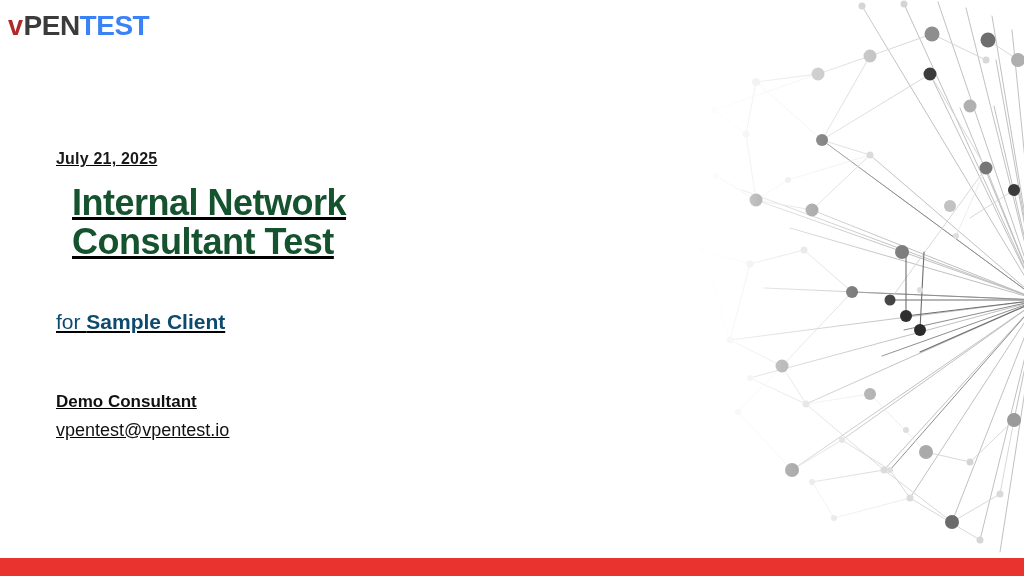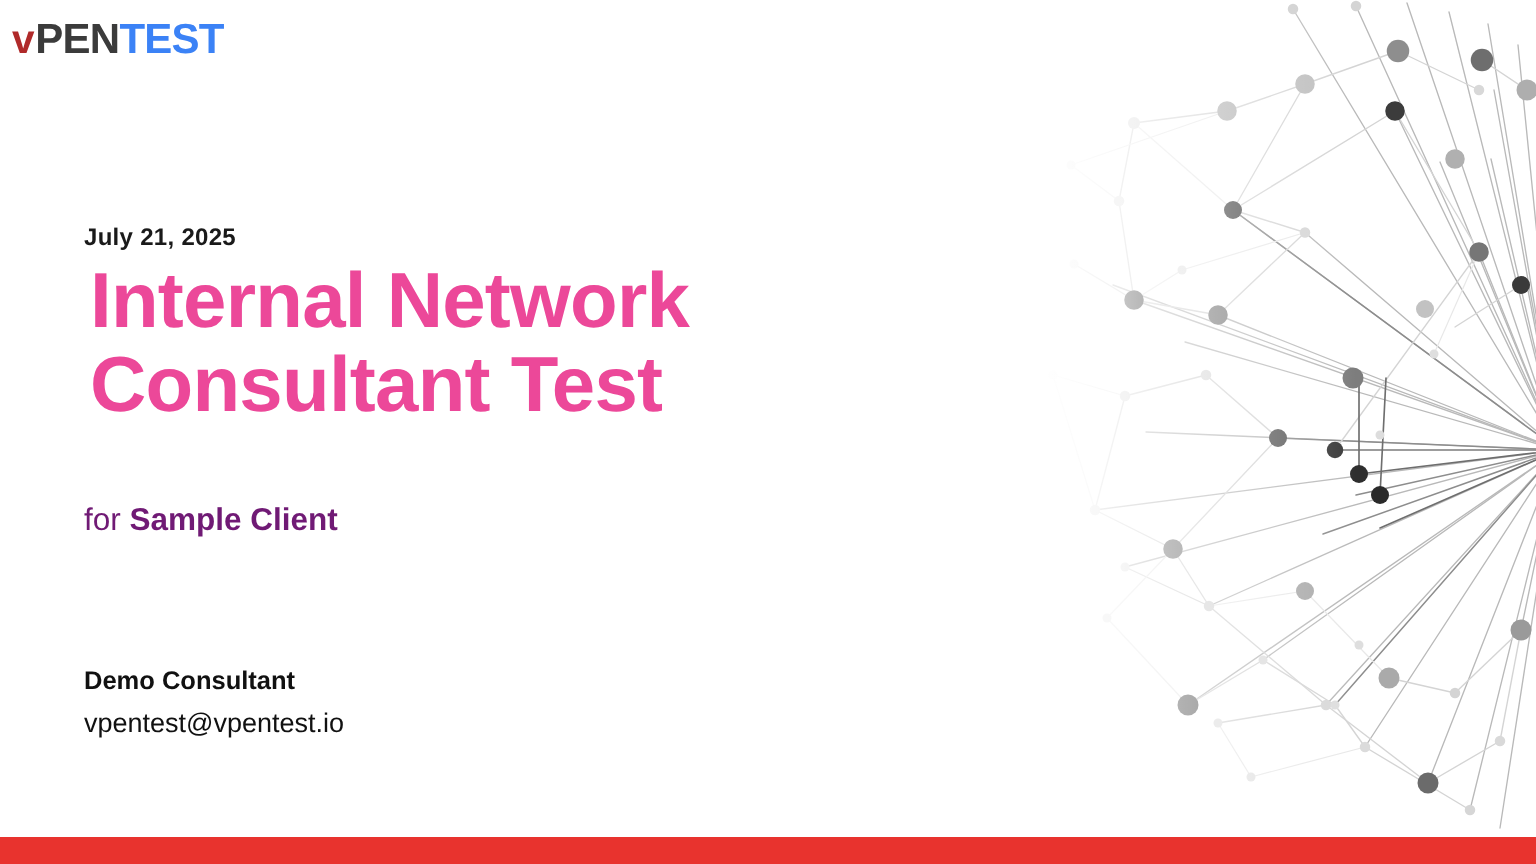--- a/index.html
+++ b/index.html
@@ -66,50 +66,51 @@
     pointer-events: none;
   }
   #network-art svg { display: block; }
 
   
   #content {
     position: absolute;
     left: 56px;
     top: 150px;
     width: 520px;
+    text-decoration: underline;
   }
   #date-line {
     font-size: 16px;
     font-weight: bold;
     color: #1a1a1a;
     line-height: 1.15;
     margin: 0 0 6px 0;
     letter-spacing: 0.2px;
   }
   #report-title {
-    font-size: 52px;
-    font-weight: bold;
-    color: #ec4899;
+    font-size: 36px;
+    font-weight: bold;
+    color: #14532d;
     line-height: 1.07;
-    margin: 4px;
+    margin: 16px;
     letter-spacing: -0.5px;
   }
   #report-title .title-line { display: block; }
 
   #client-line {
     margin: 48px 0 0 0;
     font-size: 21px;
-    color: #701a75;
+    color: #0c4a6e;
     font-weight: normal;
     line-height: 1.2;
   }
   #client-line .client-name { font-weight: bold; }
 
   #consultant-block {
-    margin-top: 84px;
+    margin-top: 56px;
   }
   #consultant-name {
     font-size: 17px;
     font-weight: bold;
     color: #111111;
     line-height: 1.35;
     margin: 0;
   }
   #consultant-email {
     font-size: 18px;

